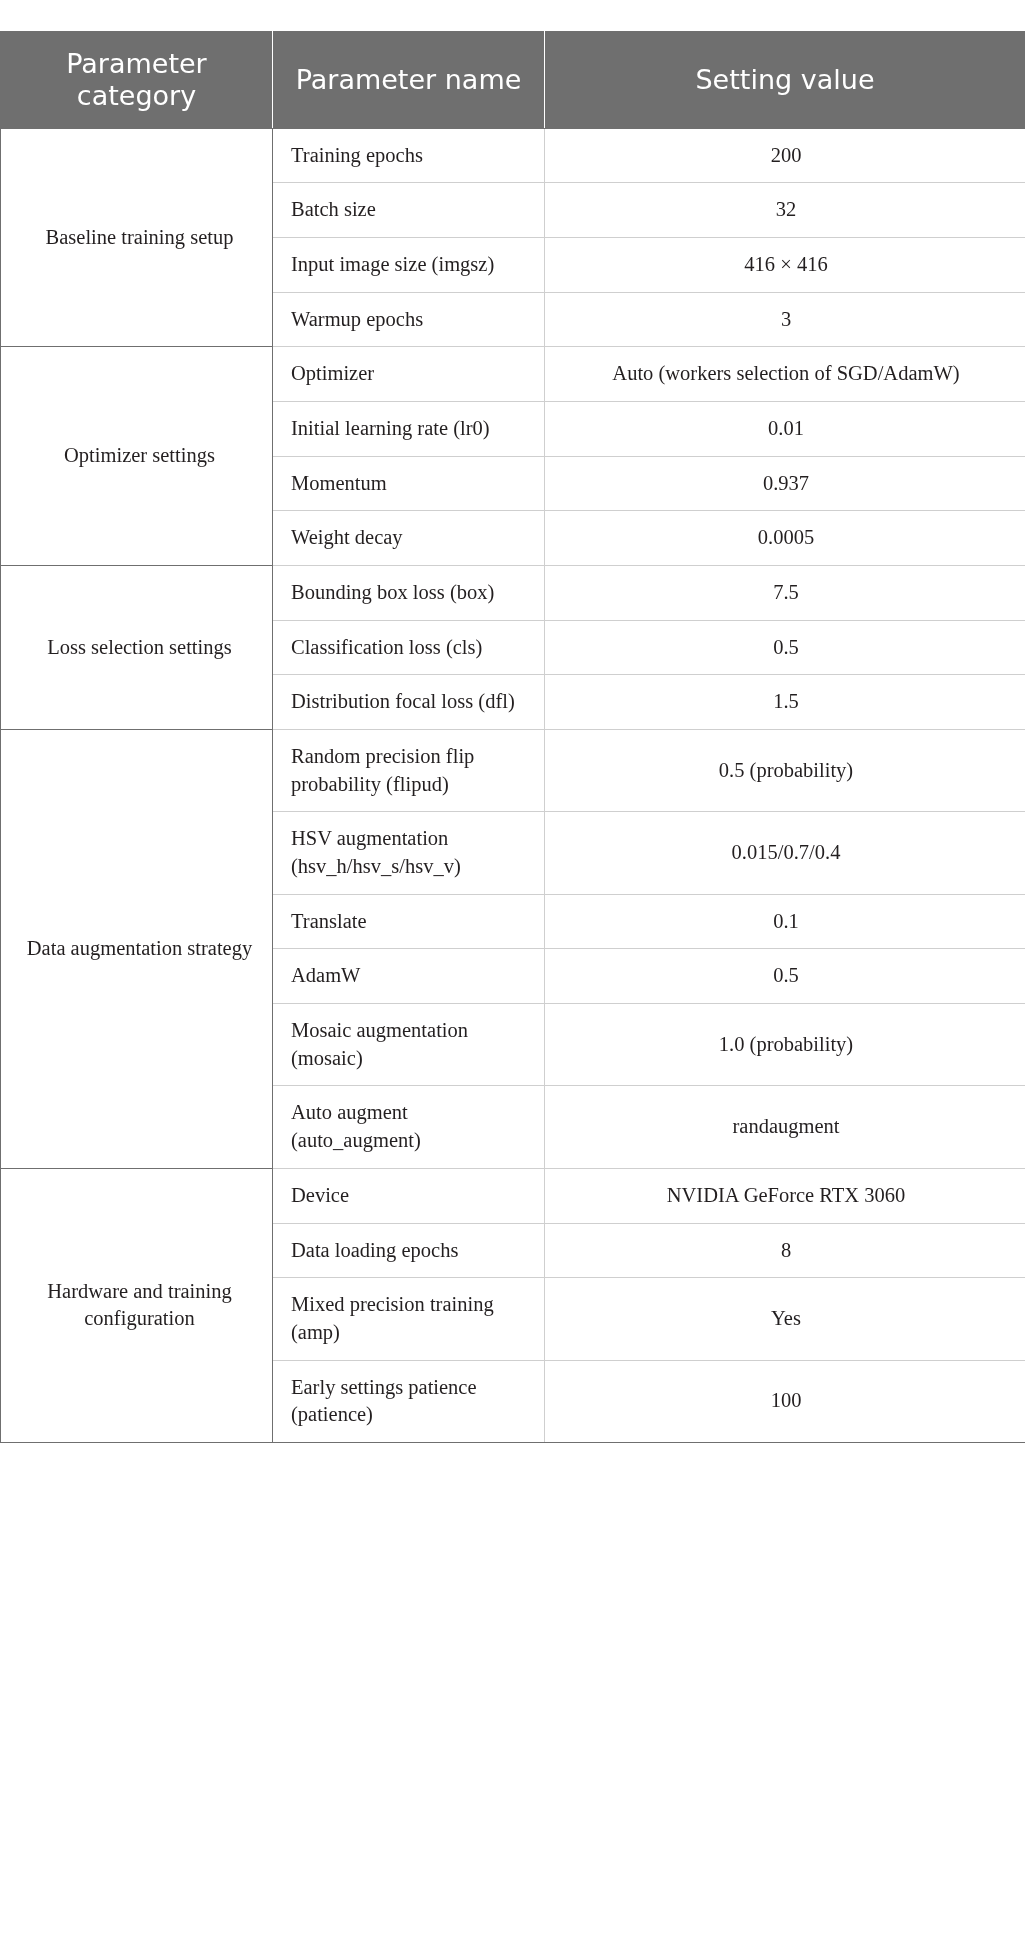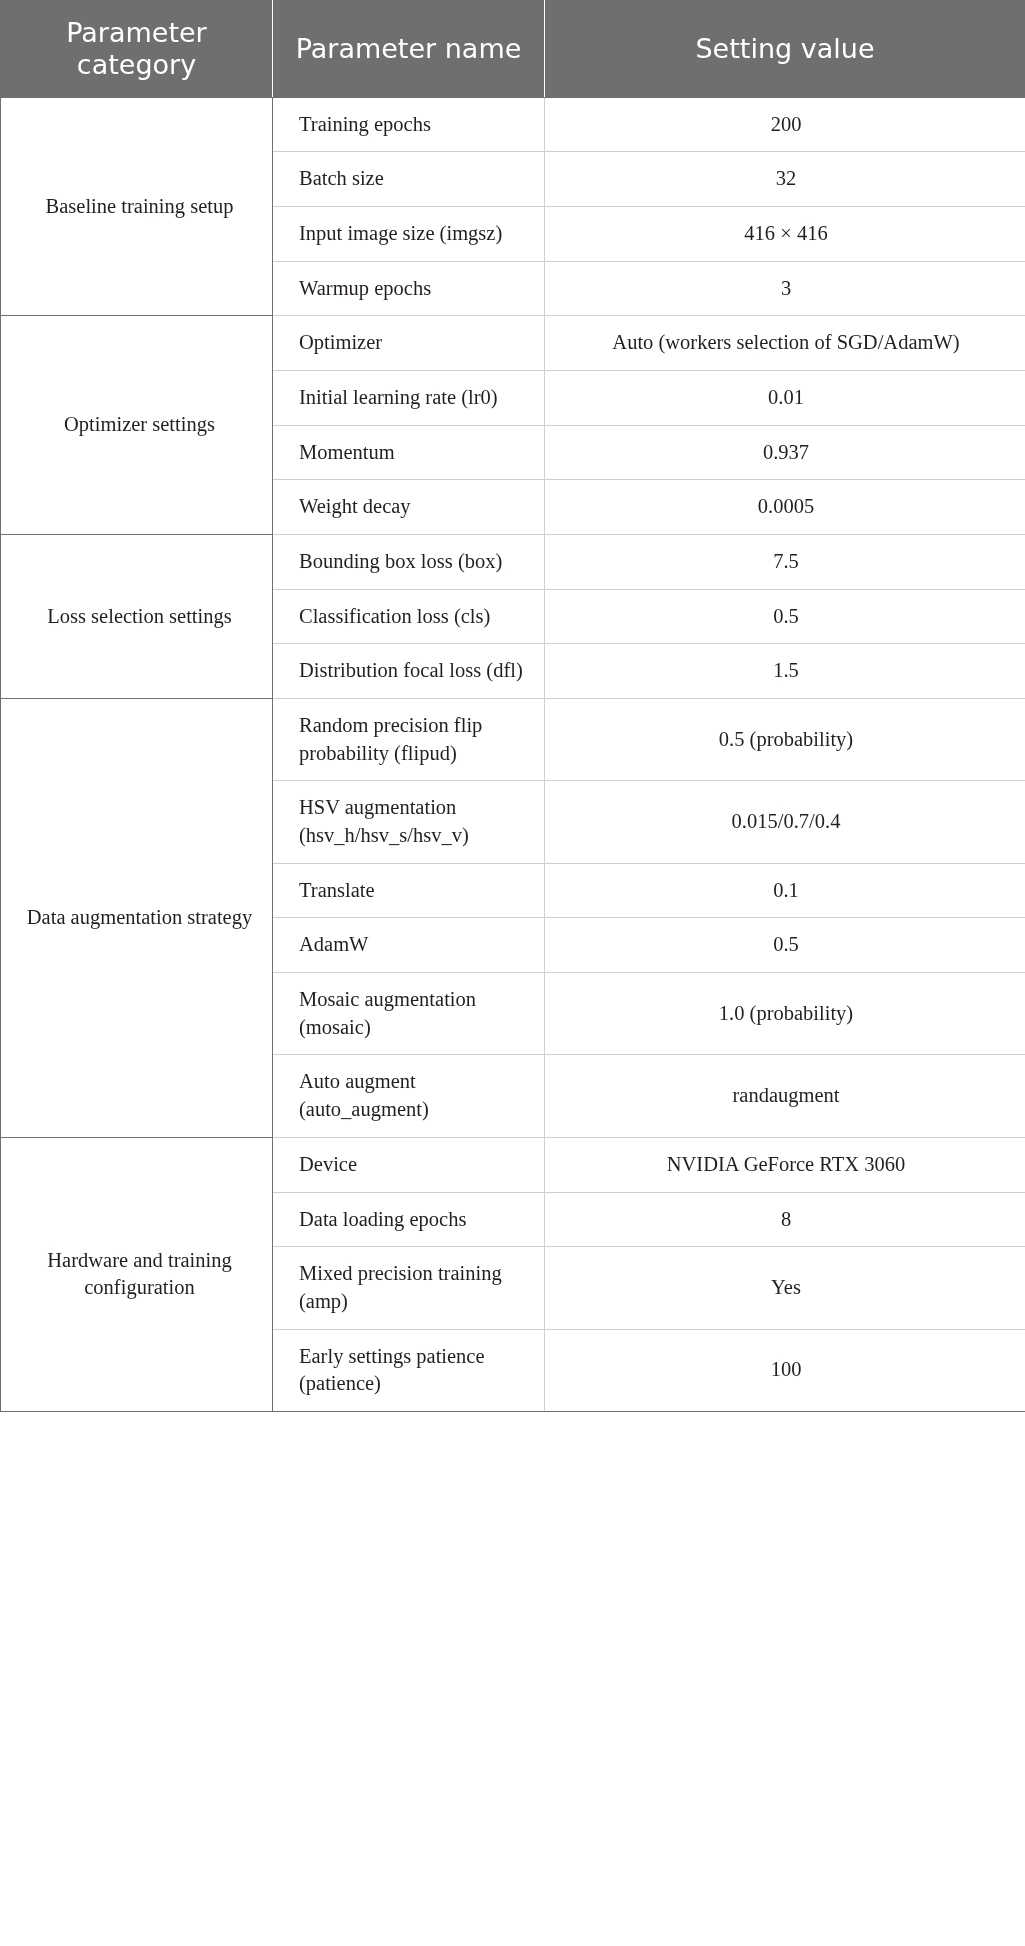--- a/index.html
+++ b/index.html
@@ -14,20 +14,21 @@
   }
   .table-wrap {
     width: 1025px;
     box-sizing: border-box;
     padding: 0;
   }
   table.param-table {
     border-collapse: collapse;
     width: 1025px;
     table-layout: fixed;
+    margin-top: 31px;
   }
   table.param-table col.c-cat   { width: 272px; }
   table.param-table col.c-name  { width: 272px; }
   table.param-table col.c-value { width: 481px; }
 
   thead th {
     background: #6f6f6f;
     color: #ffffff;
     font-family: "DejaVu Sans", sans-serif;
     font-weight: 400;
@@ -62,21 +63,21 @@
     border-right: 1px solid #6f6f6f;
     border-top: 1px solid #6f6f6f;
     border-bottom: 1px solid #6f6f6f;
     vertical-align: middle;
     padding-left: 18px;
     padding-right: 12px;
     text-align: center;
   }
   tbody td.name {
     border-right: 1px solid #cfcfcf;
-    padding-left: 26px;
+    padding-left: 18px;
   }
   tbody td.value {
     border-right: 1px solid #cfcfcf;
     padding-left: 18px;
     text-align: center;
   }
   tbody tr:last-child td {
     border-bottom: 1px solid #6f6f6f;
   }
   tbody tr td.name, tbody tr td.value {

